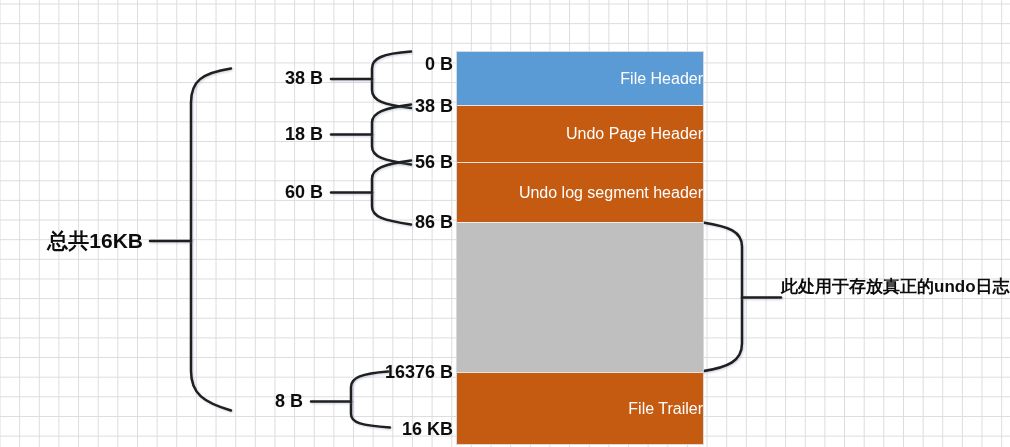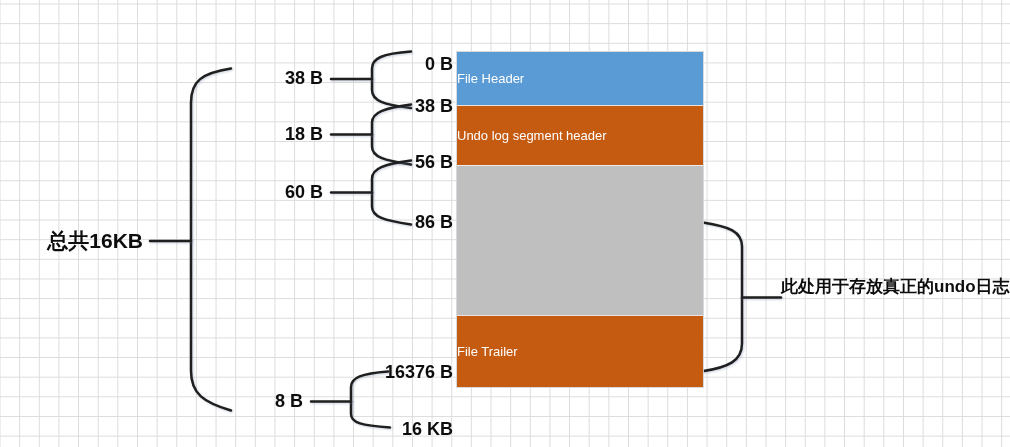--- a/index.html
+++ b/index.html
@@ -18,22 +18,22 @@
     position:absolute;left:0;top:1px;width:893px;margin:0;
     text-align:center;font-size:23px;font-weight:bold;color:#BF9000;
     letter-spacing:.5px;white-space:nowrap;
   }
   .stack{
     position:absolute;left:457px;top:52px;width:246px;
     outline:1px solid rgba(210,214,220,.9);
   }
   .block{
     box-sizing:border-box;width:100%;
-    display:flex;align-items:center;justify-content:flex-start;
-    color:#fff;font-size:13px;
+    display:flex;align-items:center;justify-content:flex-end;
+    color:#fff;font-size:16px;
   }
   .block + .block{border-top:1px solid rgba(240,242,245,.9);}
   .bk0{height:53px;}
   .bk1{height:57px;}
   .bk2{height:60px;}
   .bk3{height:150px;}
   .bk4{height:72px;}
   .lbl{
     position:absolute;white-space:nowrap;
     font-size:18px;font-weight:bold;color:#0d0d0d;line-height:20px;
@@ -83,20 +83,23 @@
     <line x1="311" y1="401.5" x2="351" y2="401.5"></line>
 
     <path d="M 703 222.5 C 729 226.5 742 231.5 742 246.5 L 742 343.5 C 742 360.5 729 367.5 701 371.5"></path>
     <line x1="742" y1="297.5" x2="781" y2="297.5"></line>
   </svg>
 
   <div class="stack">
     <div class="block bk0" style="background: rgb(91, 155, 213);">
       <span>File Header</span>
     </div>
+    <div class="block bk1" style="background: rgb(197, 90, 17);">
+      <span>Undo Page Header</span>
+    </div>
     <div class="block bk2" style="background: rgb(197, 90, 17);">
       <span>Undo log segment header</span>
     </div>
     <div class="block bk3" style="background: rgb(191, 191, 191);">
       <span></span>
     </div>
     <div class="block bk4" style="background: rgb(197, 90, 17);">
       <span>File Trailer</span>
     </div>
   </div>

